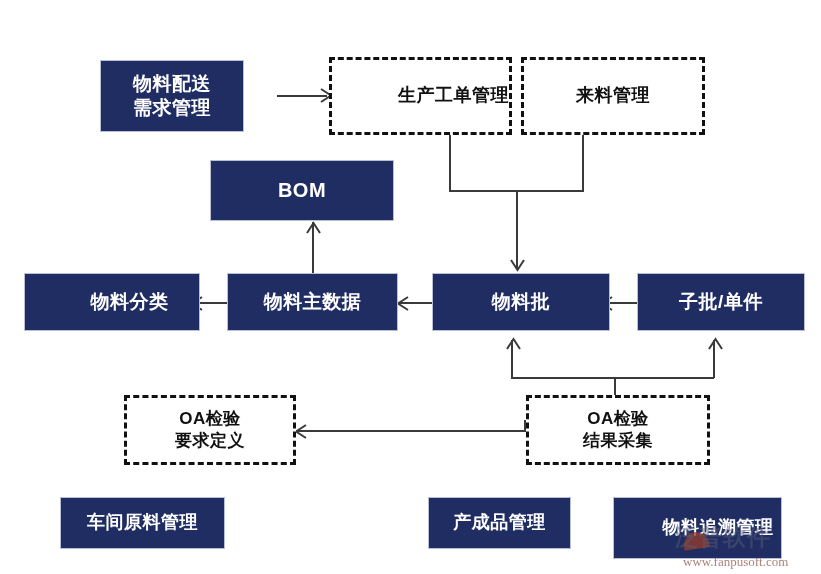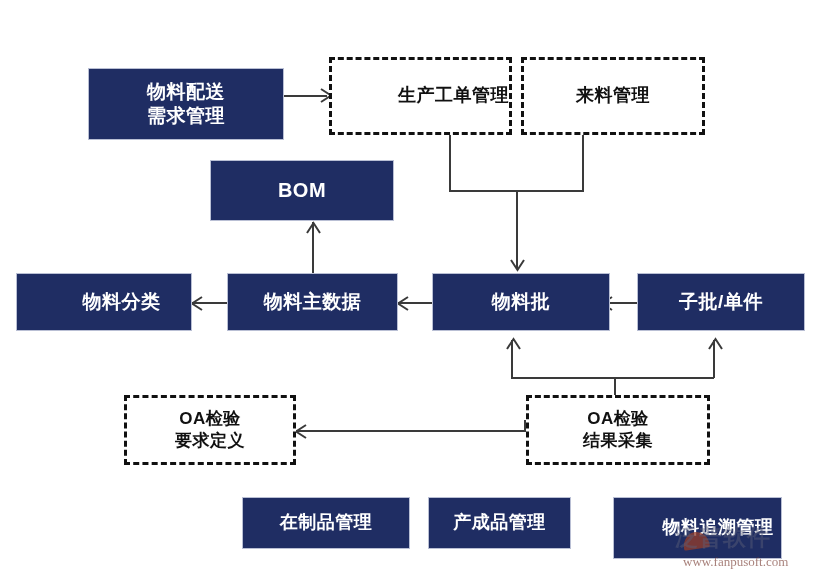--- a/index.html
+++ b/index.html
@@ -142,38 +142,38 @@
   <svg class="chev" style="left:707px; top:337px;" width="17" height="14" viewBox="0 0 17 14">
     <polyline points="2,12 8.5,2 15,12" fill="none" stroke="#3a3a3a" stroke-width="2"></polyline>
   </svg>
 
   <div class="hline" style="left:296px; top:430px; width:230px;"></div>
   <div class="vline" style="left:524px; top:420px; height:12px;"></div>
   <svg class="chev" style="left:294px; top:423px;" width="14" height="17" viewBox="0 0 14 17">
     <polyline points="12,2 2,8.5 12,15" fill="none" stroke="#3a3a3a" stroke-width="2"></polyline>
   </svg>
 
-  <div class="node solid" style="left:88px; top:60px; width:196px; height:72px; font-size:19px;margin-top:8px;">
+  <div class="node solid" style="left:100px; top:60px; width:144px; height:72px; font-size:19px;">
     <span class="lbl">物料配送
 需求管理</span>
   </div>
 
   <div class="node dashed" style="left:329px; top:57px; width:183px; height:78px; font-size:18px;justify-content:flex-end;">
     <span class="lbl">生产工单管理</span>
   </div>
 
   <div class="node dashed" style="left:521px; top:57px; width:184px; height:78px; font-size:18px;align-items:center;">
     <span class="lbl">来料管理</span>
   </div>
 
   <div class="node solid" style="left:210px; top:160px; width:184px; height:61px; font-size:20px;">
     <span class="lbl">BOM</span>
   </div>
 
-  <div class="node solid" style="left:16px; top:273px; width:176px; height:58px; font-size:19px;padding-left:35px;">
+  <div class="node solid" style="left:24px; top:273px; width:176px; height:58px; font-size:19px;padding-left:35px;">
     <span class="lbl">物料分类</span>
   </div>
 
   <div class="node solid" style="left:227px; top:273px; width:171px; height:58px; font-size:19px;">
     <span class="lbl">物料主数据</span>
   </div>
 
   <div class="node solid" style="left:432px; top:273px; width:178px; height:58px; font-size:19px;">
     <span class="lbl">物料批</span>
   </div>
@@ -185,24 +185,24 @@
   <div class="node dashed" style="left:124px; top:395px; width:172px; height:70px; font-size:17px;">
     <span class="lbl">OA检验
 要求定义</span>
   </div>
 
   <div class="node dashed" style="left:526px; top:395px; width:184px; height:70px; font-size:17px;">
     <span class="lbl">OA检验
 结果采集</span>
   </div>
 
-
-  <div class="node solid" style="left:242px; top:497px; width:168px; height:52px; font-size:18px;">
-    <span class="lbl">在制品管理</span>
-  </div>
+  <div class="node solid" style="left:60px; top:497px; width:165px; height:52px; font-size:18px;">
+    <span class="lbl">车间原料管理</span>
+  </div>
+
 
   <div class="node solid" style="left:428px; top:497px; width:143px; height:52px; font-size:18px;">
     <span class="lbl">产成品管理</span>
   </div>
 
   <div class="node solid" style="left:613px; top:497px; width:169px; height:62px; font-size:18px;padding-left:41px;">
     <span class="lbl">物料追溯管理</span>
   </div>
 
   <div id="watermark">

